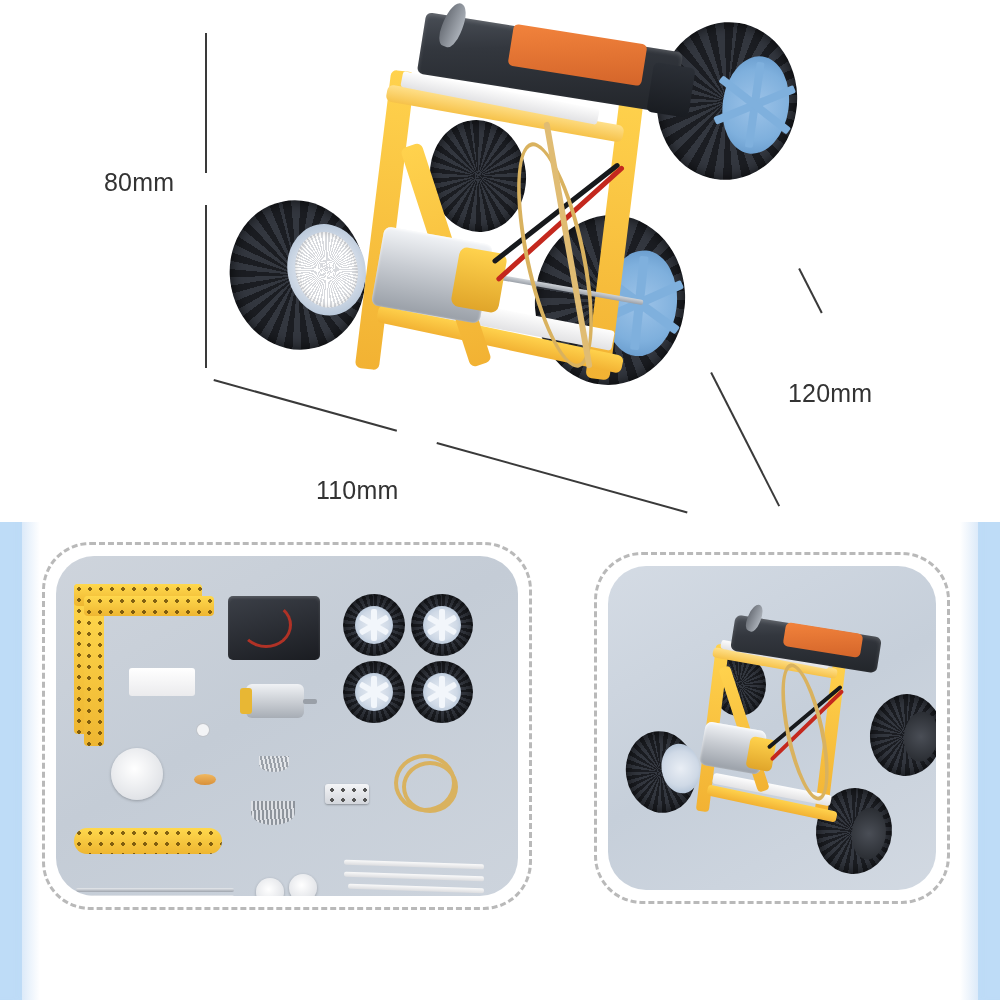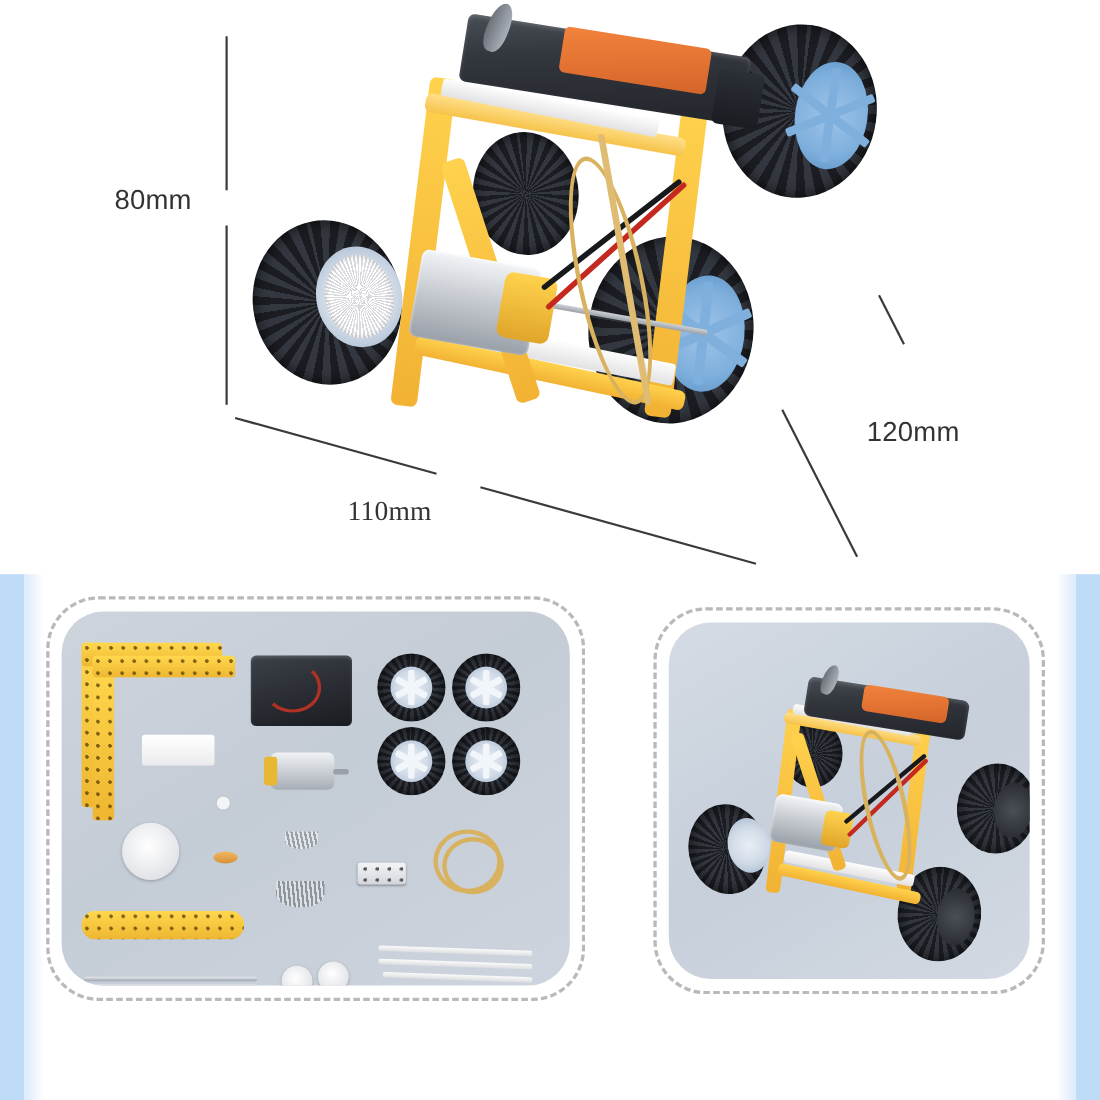--- a/index.html
+++ b/index.html
@@ -29,21 +29,21 @@
     position:absolute; left:205px; width:2px; background:#3a3a3a;
   }
   .dim-v-top { top:33px; height:140px; }
   .dim-v-bot { top:205px; height:163px; }
 
   .dim-label {
     position:absolute; color:#333; font-size:25px; letter-spacing:.2px;
     font-family:"Liberation Sans", sans-serif; white-space:nowrap;
   }
   .lbl-80  { left:104px; top:168px; }
-  .lbl-110 { left:316px; top:452px;font-family:Liberation Serif, serif; }
+  .lbl-110 { left:316px; top:476px; }
   .lbl-120 { left:788px; top:379px; }
 
   .dim-d { position:absolute; height:2px; background:#3a3a3a; transform-origin:0 0; }
   
   .d110a { left:214px; top:379px; width:190px; transform:rotate(15.5deg); }
   .d110b { left:437px; top:442px; width:260px; transform:rotate(15.5deg); }
   
   .d120a { left:800px; top:268px; width:50px;  transform:rotate(63deg); }
   .d120b { left:712px; top:372px; width:150px; transform:rotate(63deg); }
 

